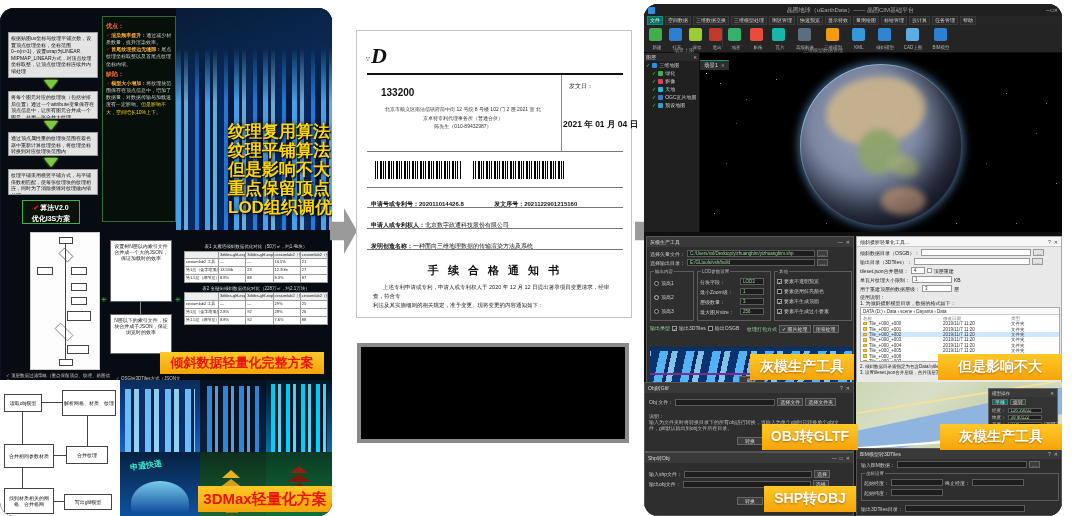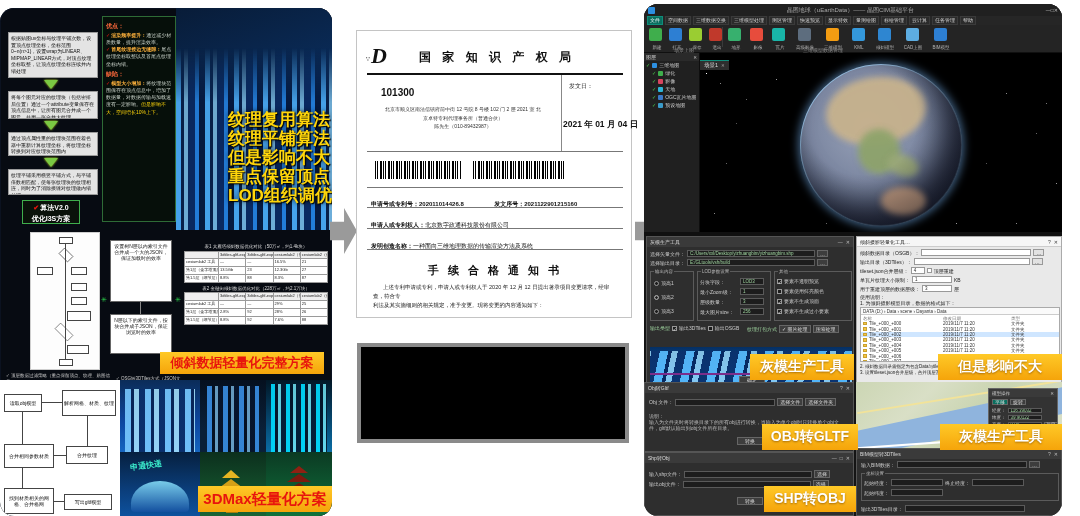--- a/index.html
+++ b/index.html
@@ -114,21 +114,21 @@
     </div>
 
     <div class="a pros" style="left:102px;top:8px;width:74px;height:206px">
       <div class="ph">优点：</div>
       <div><span class="chk">✓</span><span class="phead">渲染频率提升：</span><span>通过减少材质数量，提升渲染效率。</span></div>
       <div><span class="chk">✓</span><span class="phead">首尾纹理接边无缝隙：</span><span>尾点纹理坐标取整以及首尾点纹理坐标内缩。</span></div>
       <div class="ph">缺陷：</div>
       <div><span class="chk">✓</span><span class="phead">模型大小增加：</span><span>将纹理块范围保存在顶点信息中，增加了数据量，对数据传输与加载速度有一定影响。</span><span style="color:#ffd60a">但是影响不大，空间增长10%上下。</span></div>
     </div>
 
-    <div class="a algoTxt" style="left:228px;top:102px">
+    <div class="a algoTxt" style="left:228px;top:114px">
       <div>纹理复用算法</div>
       <div>纹理平铺算法</div>
       <div>但是影响不大</div>
       <div>重点保留顶点</div>
       <div>LOD组织调优</div>
     </div>
 
     <div class="a wpanel" style="left:30px;top:224px;width:70px;height:138px">
       <div class="sbox" style="left:28px;top:4px;width:14px;height:7px"></div>
       <div style="position:absolute;left:26px;top:16px;width:18px;height:12px;background:#fff;border:1px solid #444;transform:rotate(45deg) scale(.7)"></div>
@@ -273,23 +273,22 @@
         <div style="position:absolute;left:28px;top:40px;width:10px;height:12px;background:#58100a"></div>
       </div>
     <div class="a ban red" style="left:198px;top:478px;width:134px;height:26px;font-size:15px">3DMax轻量化方案</div>
   </div>
 
   <div class="a arrow" style="left:330px;top:208px;width:27px;height:46px"></div>
   <div class="a arrow" style="left:635px;top:208px;width:27px;height:46px"></div>
 
   <div class="a doc" style="left:356px;top:30px;width:276px;height:288px">
     <div class="a" style="left:14px;top:12px;font-family:'Liberation Serif',serif;font-size:22px;font-weight:bold;font-style:italic">D<span style="position:absolute;left:-5px;top:12px;font-size:6px;font-style:normal">∵</span></div>
-    <div class="a agency" style="left:40px;top:18px;width:200px">国 家 知 识 产 权 局</div>
     <div class="a drule" style="left:10px;top:42px;width:256px;height:2px"></div>
-    <div class="a" style="left:24px;top:56px;font-weight:bold;font-size:10px">101300</div>
+    <div class="a" style="left:24px;top:56px;font-weight:bold;font-size:10px">133200</div>
     <div class="a" style="left:14px;top:74px;width:184px;text-align:center;font-size:5px;line-height:1.7;color:#333">
       <div>北京市顺义区南法信镇府前中街 12 号院 8 号楼 102 门 2 层 2021 室 北</div>
         <div>京卓特专利代理事务所（普通合伙）</div>
         <div>陈先生（010-89432987）</div>
     </div>
     <div class="a" style="left:204px;top:44px;width:1px;height:76px;background:#888"></div>
     <div class="a f6" style="left:212px;top:52px;color:#222">发文日：</div>
     <div class="a" style="left:206px;top:88px;font-size:8.5px;font-weight:bold;white-space:nowrap">2021 年 01 月 04 日</div>
     <div class="a hline" style="left:10px;top:120px;width:256px"></div>
     <div class="a bar" style="left:18px;top:130px;width:86px;height:18px"></div>

